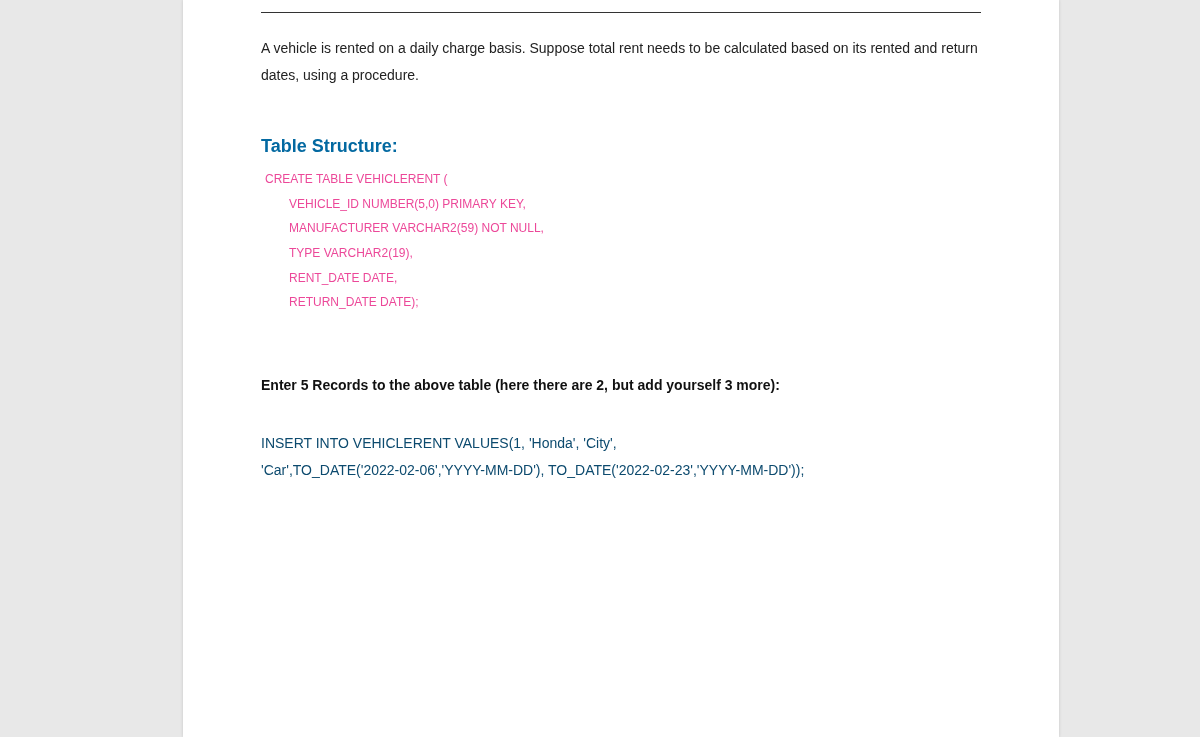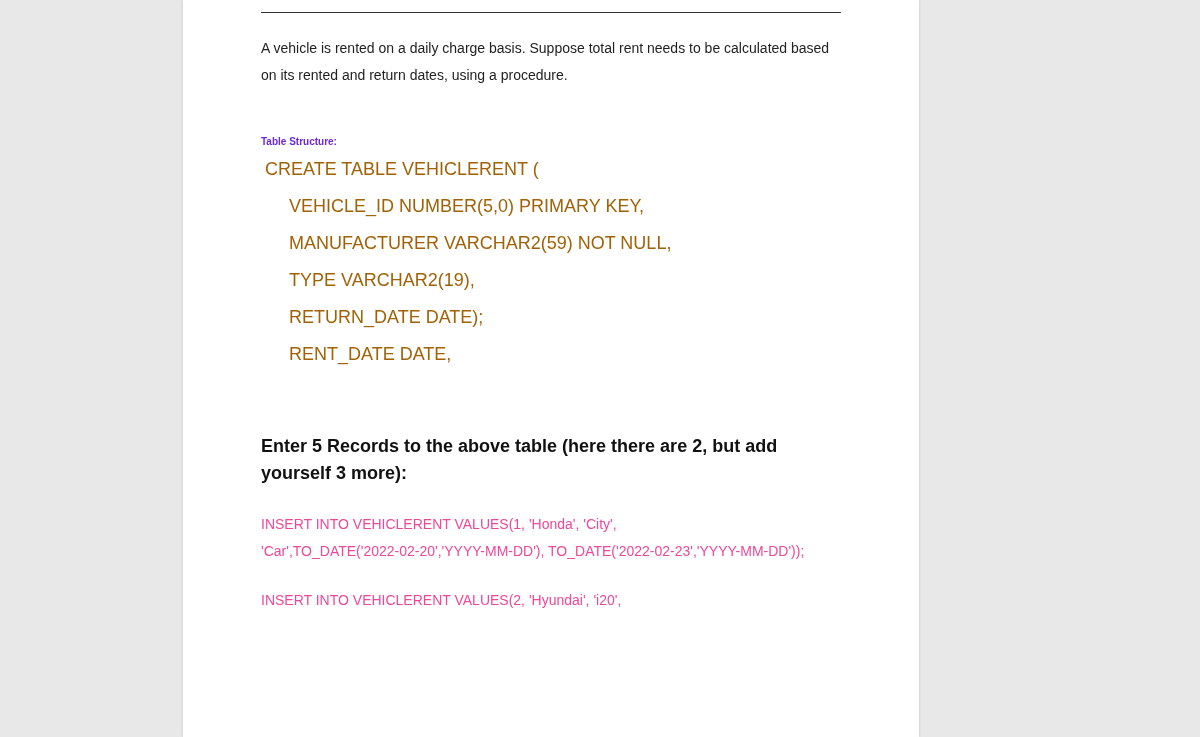--- a/index.html
+++ b/index.html
@@ -12,95 +12,94 @@
       font-family: Arial, "Helvetica Neue", sans-serif;
       width: 1200px;
       height: 737px;
       overflow: hidden;
       position: relative;
     }
     .page-container {
       position: absolute;
       left: 183px;
       top: 0;
-      width: 736px;
+      width: 876px;
       height: 737px;
       background: #fff;
       box-shadow: 0 0 3px rgba(0,0,0,0.15);
     }
     .content {
       padding: 0 78px;
     }
     .top-rule {
       border-top: 1.5px solid #333;
       margin-top: 12px;
       margin-bottom: 22px;
     }
     .intro-text {
       font-size: 14px;
       color: #222;
       line-height: 1.9;
       margin-bottom: 48px;
     }
     .heading-bold {
-      font-size: 10px;
+      font-size: 18px;
       font-weight: bold;
-      color: #6d28d9;
-      margin-bottom: 4px;
+      color: #0369a1;
+      margin-bottom: 10px;
     }
     .code-block {
-      font-size: 18px;
-      color: #a16207;
+      font-size: 12px;
+      color: #ec4899;
       line-height: 2.05;
       margin-bottom: 60px;
     }
     .code-line-indent {
       padding-left: 28px;
     }
     .code-line-root {
       padding-left: 4px;
     }
     .instruction-bold {
-      font-size: 18px;
+      font-size: 14px;
       font-weight: bold;
       color: #111;
       line-height: 1.5;
-      margin-bottom: 24px;
+      margin-bottom: 34px;
     }
     .insert-block {
       font-size: 14px;
-      color: #ec4899;
+      color: #0c4a6e;
       line-height: 1.95;
       margin-bottom: 22px;
     }
   </style>
 </head>
 <body>
 
 <div class="page-container">
   <div class="content">
     <div class="top-rule"></div>
 
     <p class="intro-text">A vehicle is rented on a daily charge basis. Suppose total rent needs to be calculated based on its rented and return dates, using a procedure.</p>
 
     <p class="heading-bold">Table Structure:</p>
 
     <div class="code-block">
       <div class="code-line-root">CREATE TABLE VEHICLERENT (</div>
       <div class="code-line-indent">VEHICLE_ID NUMBER(5,0) PRIMARY KEY,</div>
       <div class="code-line-indent">MANUFACTURER VARCHAR2(59) NOT NULL,</div>
       <div class="code-line-indent">TYPE VARCHAR2(19),</div>
+      <div class="code-line-indent">RENT_DATE DATE,</div>
       <div class="code-line-indent">RETURN_DATE DATE);</div>
-      <div class="code-line-indent">RENT_DATE DATE,</div>
     </div>
 
     <p class="instruction-bold">Enter 5 Records to the above table (here there are 2, but add yourself 3 more):</p>
 
     <div class="insert-block">
       <div>INSERT INTO VEHICLERENT VALUES(1, 'Honda', 'City',</div>
-      <div>'Car',TO_DATE('2022-02-20','YYYY-MM-DD'), TO_DATE('2022-02-23','YYYY-MM-DD'));</div>
+      <div>'Car',TO_DATE('2022-02-06','YYYY-MM-DD'), TO_DATE('2022-02-23','YYYY-MM-DD'));</div>
     </div>
 
     <div class="insert-block">
-      <div>INSERT INTO VEHICLERENT VALUES(2, 'Hyundai', 'i20',</div>
     </div>
   </div>
 </div>
 
 </body></html>

